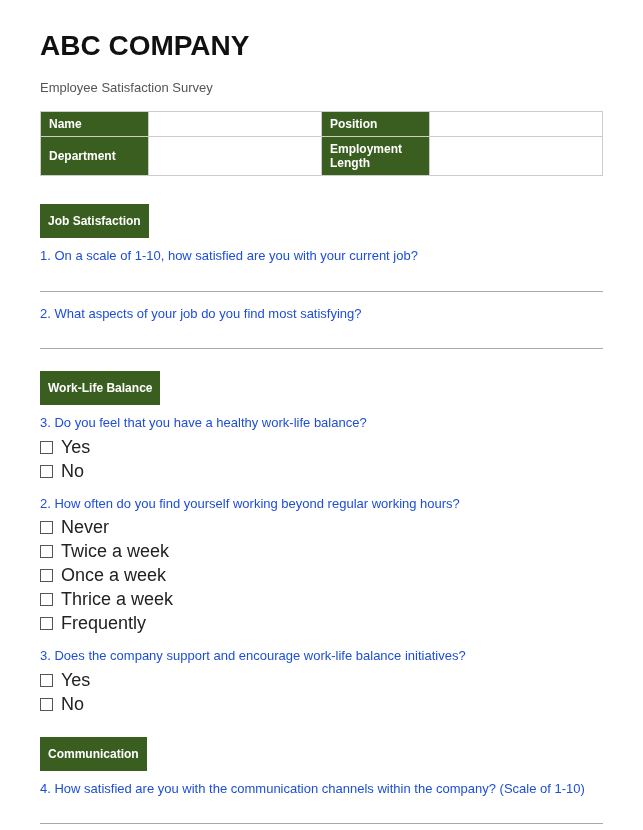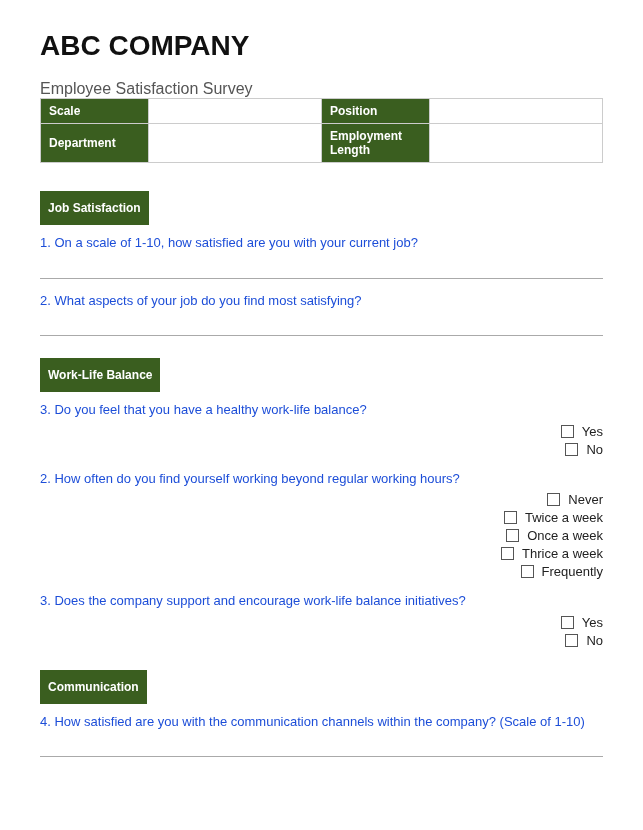--- a/index.html
+++ b/index.html
@@ -12,23 +12,23 @@
       min-height: 830px;
       padding: 30px 40px;
     }
     .company-title {
       font-size: 28px;
       font-weight: 900;
       color: #111;
       margin-bottom: 18px;
     }
     .survey-subtitle {
-      font-size: 16px;
+      font-size: 13px;
       color: #555;
-      margin-bottom: 0;
+      margin-bottom: 16px;
     }
     
     .info-table {
       width: 100%;
       border-collapse: collapse;
       margin-bottom: 20px;
     }
     .info-table td {
       border: 1px solid #ccc;
       padding: 5px 8px;
@@ -72,43 +72,42 @@
       border-bottom: 1px solid #aaa;
       width: 100%;
       height: 22px;
       margin-bottom: 6px;
     }
     
     .checkbox-option {
       display: flex;
       align-items: center;
       margin-bottom: 3px;
-      font-size: 13px;
+      font-size: 18px;
       color: #222;
-      justify-content: flex-end;
     }
     .checkbox-box {
       width: 13px;
       height: 13px;
       border: 1px solid #555;
       display: inline-block;
       margin-right: 8px;
       flex-shrink: 0;
     }
   </style>
 </head>
 <body>
 
 <div class="company-title">ABC COMPANY</div>
 <div class="survey-subtitle">Employee Satisfaction Survey</div>
 
 <table class="info-table">
   <tbody>
       <tr>
-    <td class="label-cell">Scale</td>
+    <td class="label-cell">Name</td>
     <td class="value-cell"></td>
     <td class="label-cell">Position</td>
     <td class="value-cell"></td>
   </tr>
   <tr>
     <td class="label-cell">Department</td>
     <td class="value-cell"></td>
     <td class="label-cell">Employment Length</td>
     <td class="value-cell"></td>
   </tr>

